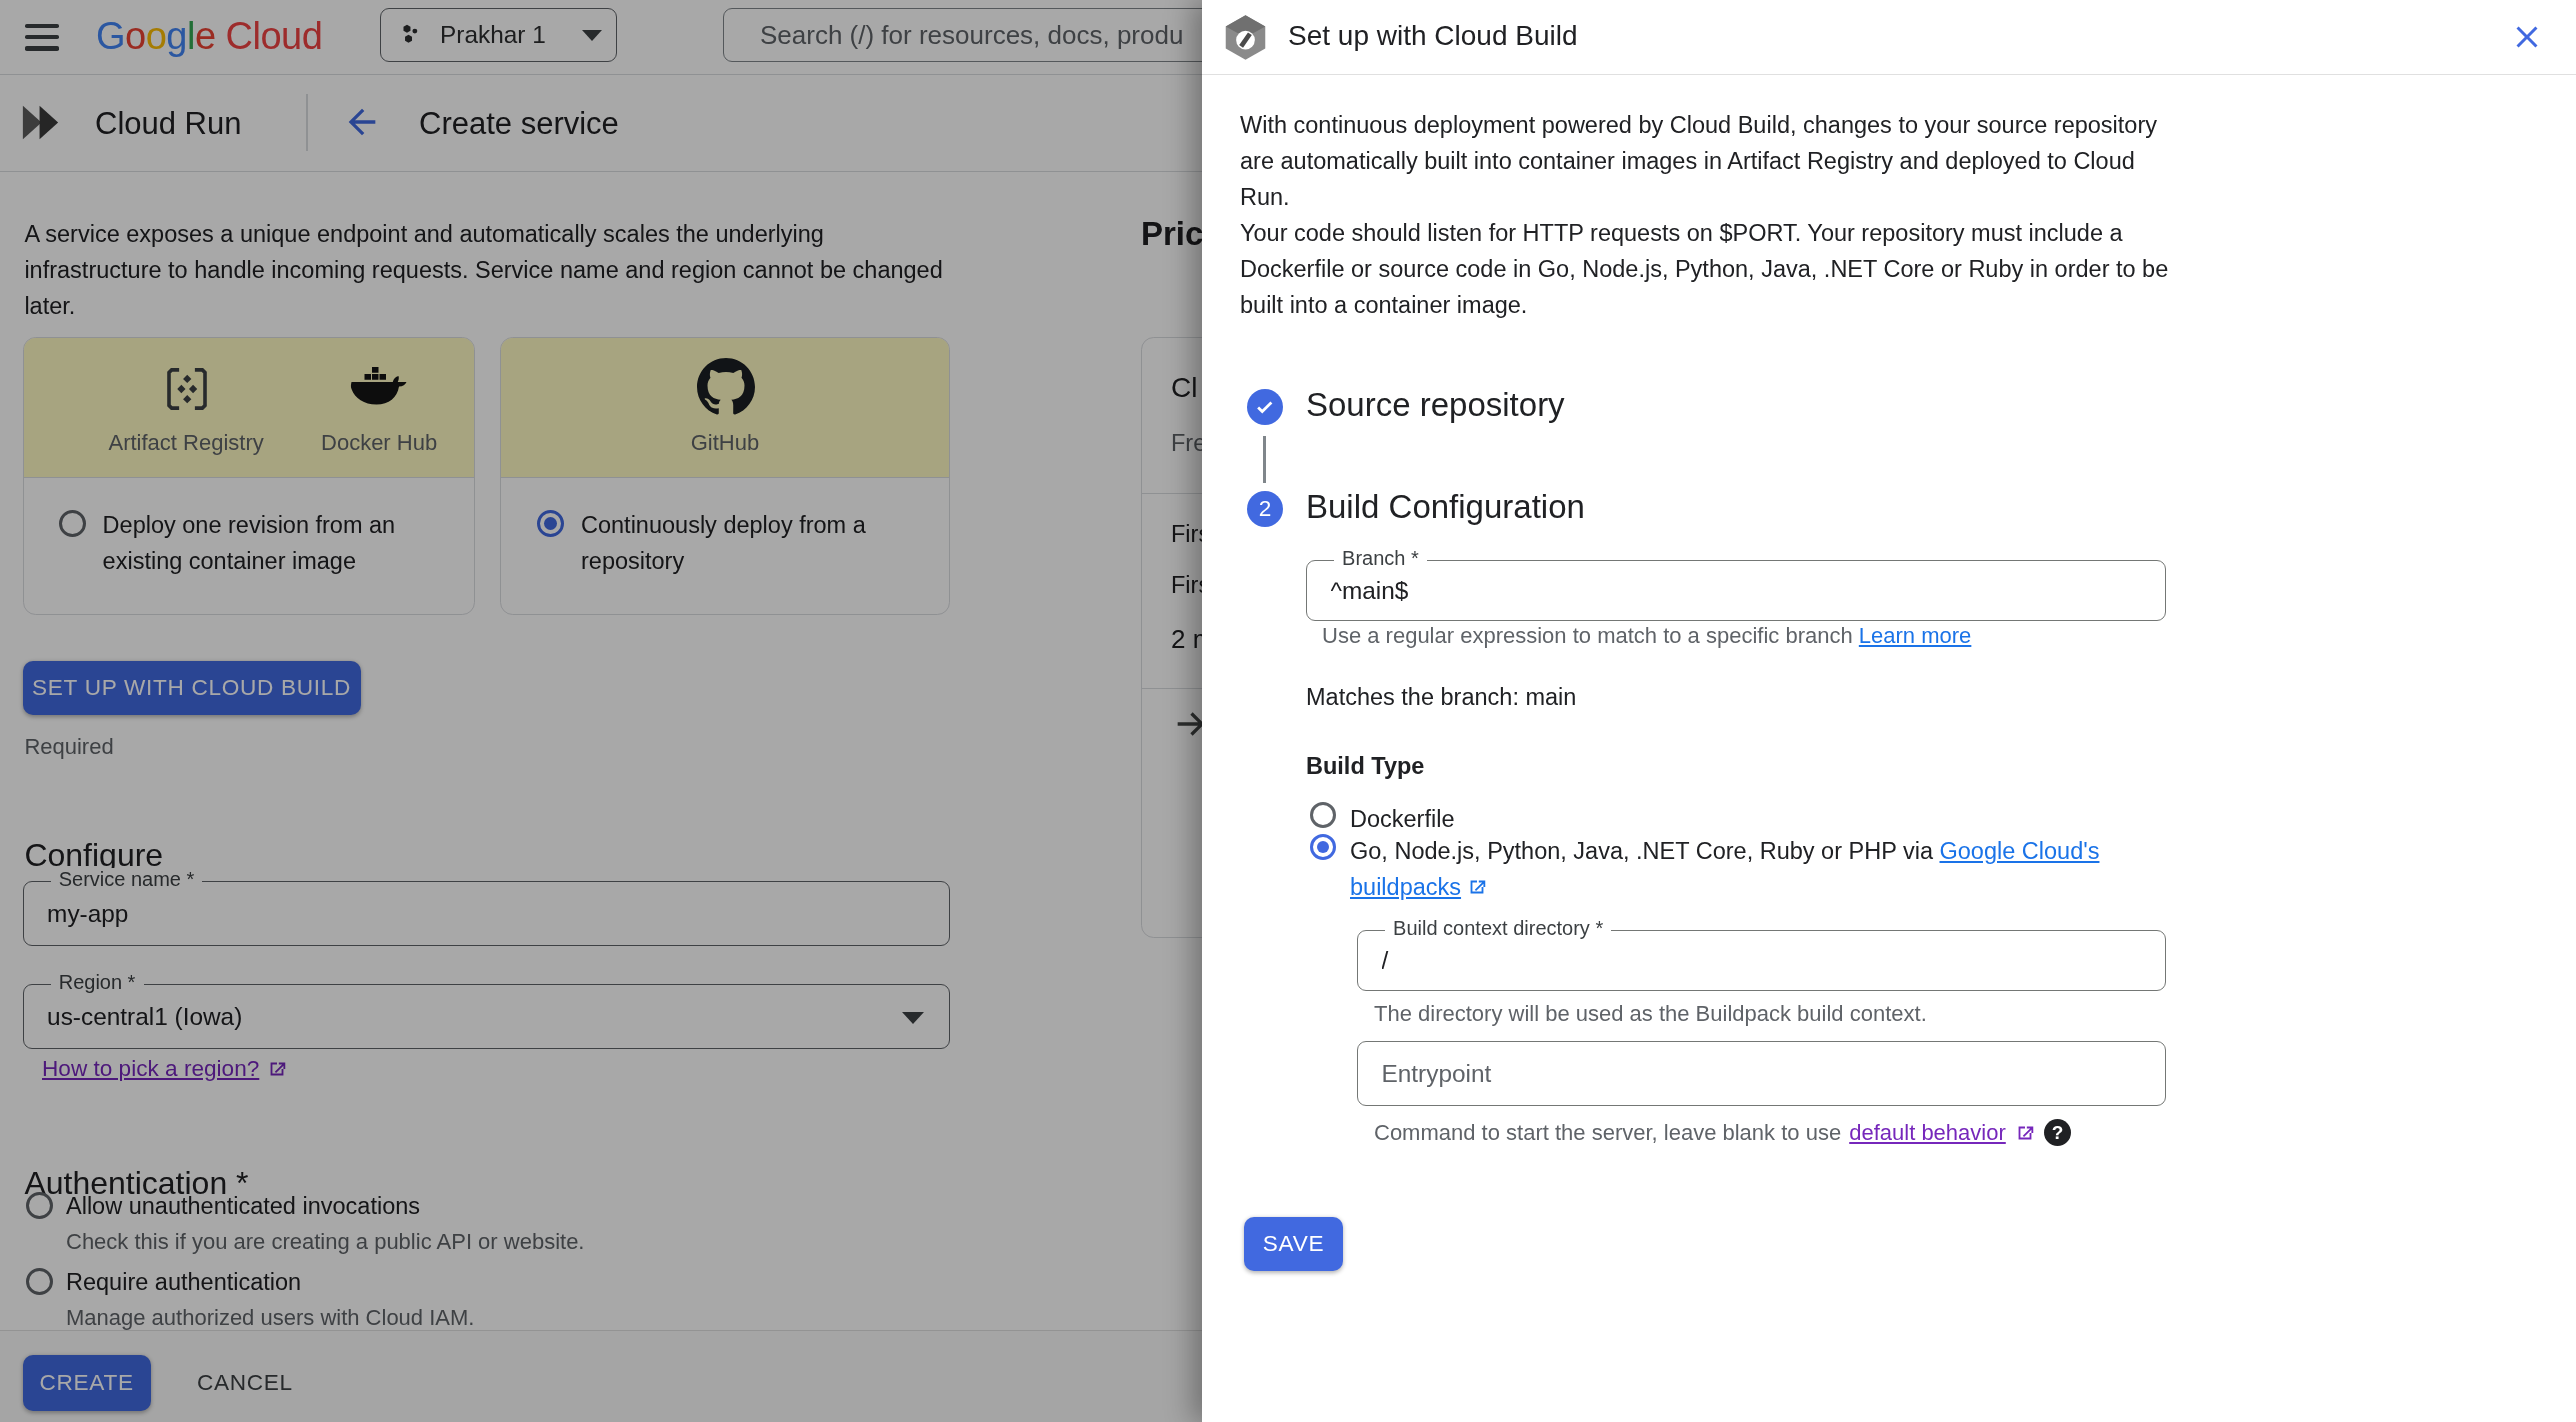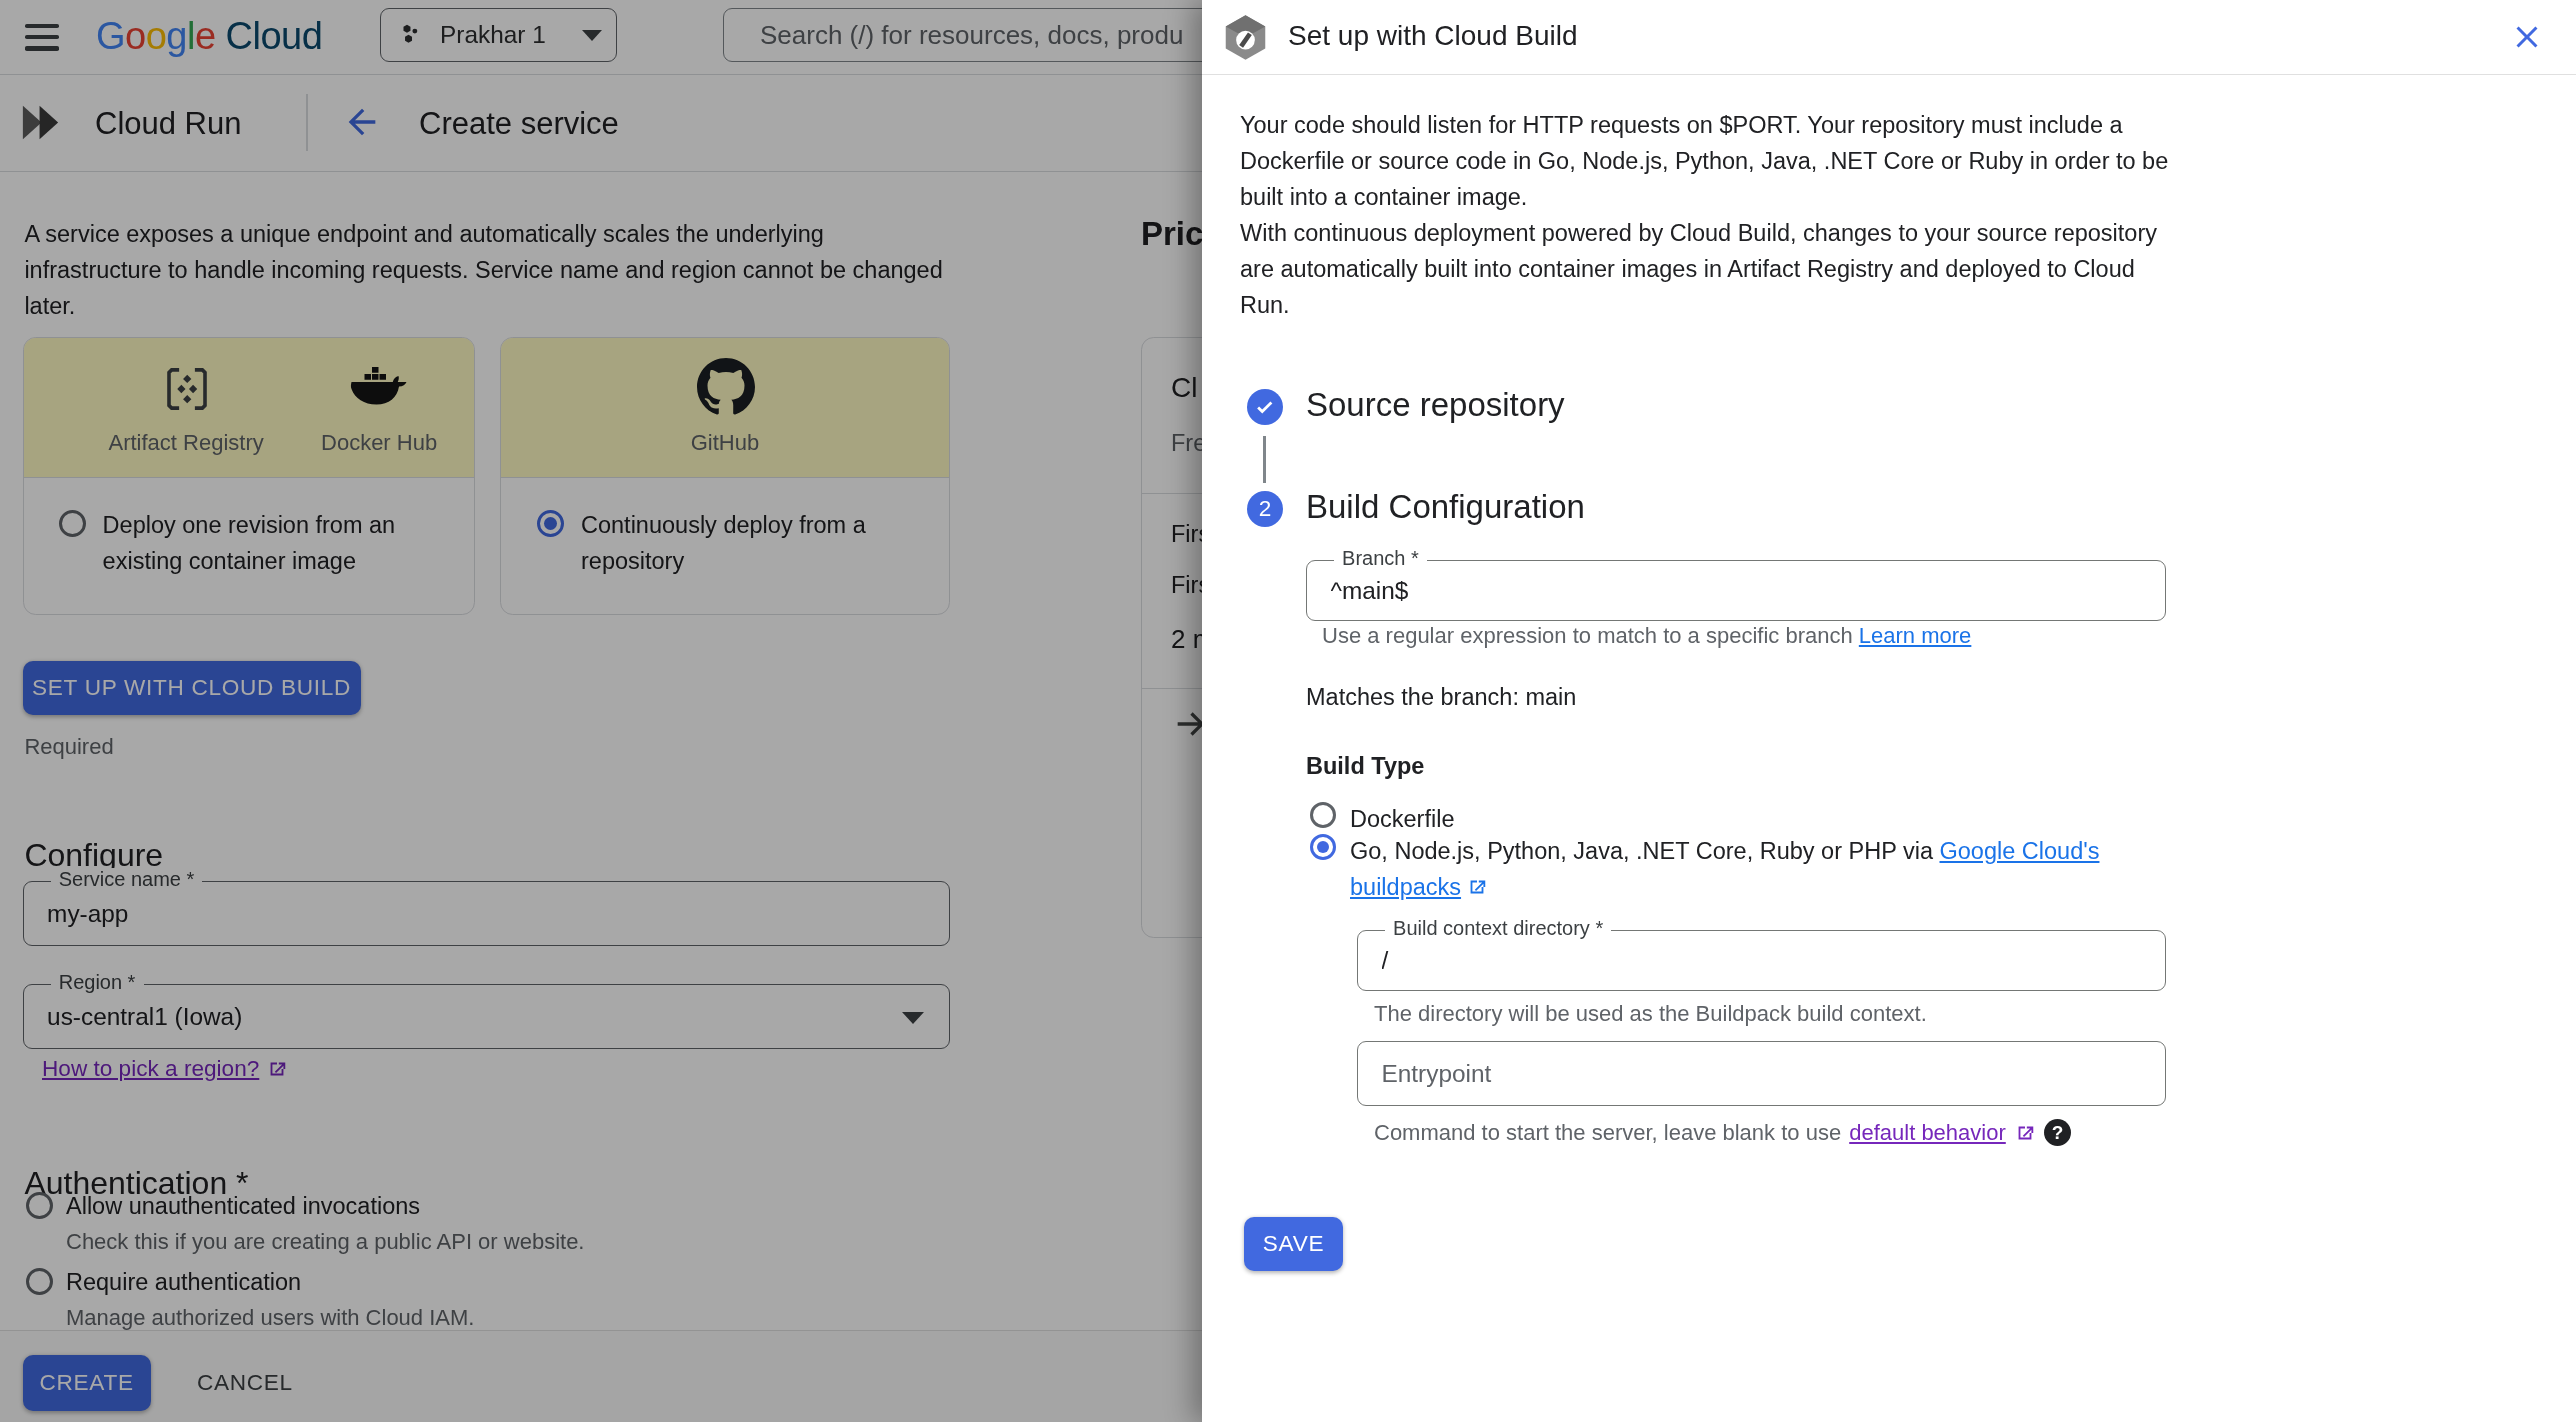--- a/index.html
+++ b/index.html
@@ -13,21 +13,21 @@
   html,body{margin:0;padding:0;background:#e8e8e8;}
   #screen{position:relative;width:2576px;height:1423px;background:#fff;overflow:hidden;
           font-family:"Liberation Sans","DejaVu Sans",sans-serif;color:var(--txt);}
 
   
   #topbar{position:absolute;left:0;top:0;width:2576px;height:74px;background:#fff;border-bottom:0.9px solid var(--line);}
   #hamburger{position:absolute;left:25px;top:23.5px;width:34px;height:27px;display:flex;flex-direction:column;justify-content:space-between;}
   #hamburger i{display:block;height:4.5px;background:#3c4043;border-radius:1.8px;}
   #logo{position:absolute;left:96px;top:15.4px;font-size:38px;font-weight:500;letter-spacing:-0.5px;display:flex;align-items:baseline;}
   .c-b{color:#4285F4}.c-r{color:#EA4335}.c-y{color:#FBBC05}.c-g{color:#34A853}
-  #logo .cloud{color:#0c4a6e;margin-left:10px;font-weight:400;text-align:center;}
+  #logo .cloud{color:#ef4444;margin-left:10px;font-weight:400;text-align:center;}
   #projsel{position:absolute;left:380px;top:8.1px;width:237px;height:54px;border:1.8px solid #5f6368;border-radius:9px;
            display:flex;align-items:center;gap:13.6px;padding:0 14.5px;box-sizing:border-box;}
   #projsel .pname{font-size:24.4px;color:#2d2e30;}
   #projsel .caret{width:0;height:0;border-left:10px solid transparent;border-right:10px solid transparent;border-top:11.8px solid #3c4043;margin-left:auto;}
   #searchbox{position:absolute;left:723px;top:8.1px;width:560px;height:54px;border:1.8px solid #80868b;border-radius:9px;
              display:flex;align-items:center;padding:0 36px;box-sizing:border-box;}
   #searchbox .ph{font-size:26px;color:#5f6368;white-space:nowrap;overflow:hidden;}
 
   
   #pageheader{position:absolute;left:0;top:75px;width:2576px;height:96px;background:#fff;border-bottom:0.9px solid var(--line);}
@@ -294,22 +294,22 @@
         <circle cx="12" cy="13.2" r="4.4" fill="#ffffff"></circle>
         <rect x="10.9" y="9.6" width="2.2" height="7.2" fill="#4a4a4a" transform="rotate(35 12 13.2)"></rect>
       </svg>
       <span id="dtitle">Set up with Cloud Build</span>
       <svg id="dclose" viewBox="0 0 24 24">
         <path d="M5 6.4 6.4 5 12 10.6 17.6 5 19 6.4 13.4 12 19 17.6 17.6 19 12 13.4 6.4 19 5 17.6 10.6 12z" fill="currentColor"></path>
       </svg>
     </div>
 
     <div id="dintro">
+      <div>With continuous deployment powered by Cloud Build, changes to your source repository are automatically built into container images in Artifact Registry and deployed to Cloud Run.</div>
       <div>Your code should listen for HTTP requests on $PORT. Your repository must include a Dockerfile or source code in Go, Node.js, Python, Java, .NET Core or Ruby in order to be built into a container image.</div>
-      <div>With continuous deployment powered by Cloud Build, changes to your source repository are automatically built into container images in Artifact Registry and deployed to Cloud Run.</div>
     </div>
 
     <span class="stepbadge" id="step1badge">
       <svg viewBox="0 0 24 24" width="22" height="22">
           <path d="M4.5 12.5l4.5 4.5 10-10" stroke="#fff" stroke-width="3" fill="none"></path>
         </svg>
     </span>
     <span class="steptitle" id="step1title">Source repository</span>
     <span id="connector"></span>
     <span class="stepbadge" id="step2badge">2</span>

